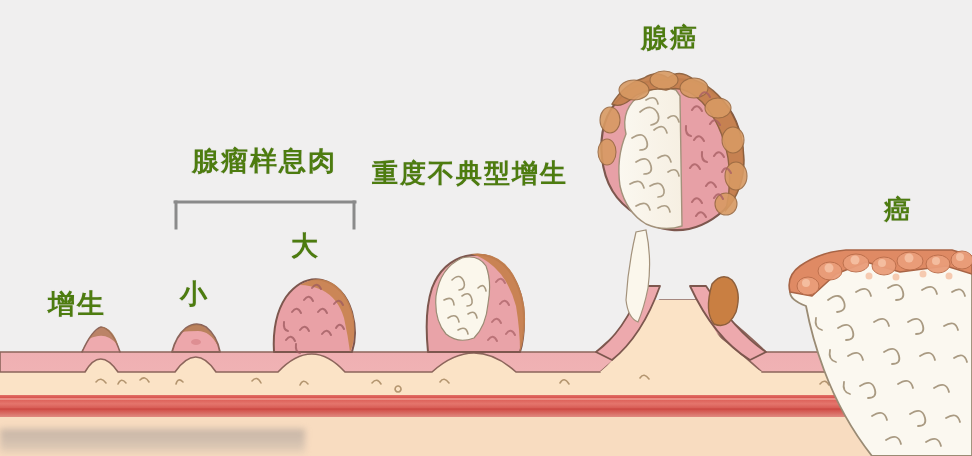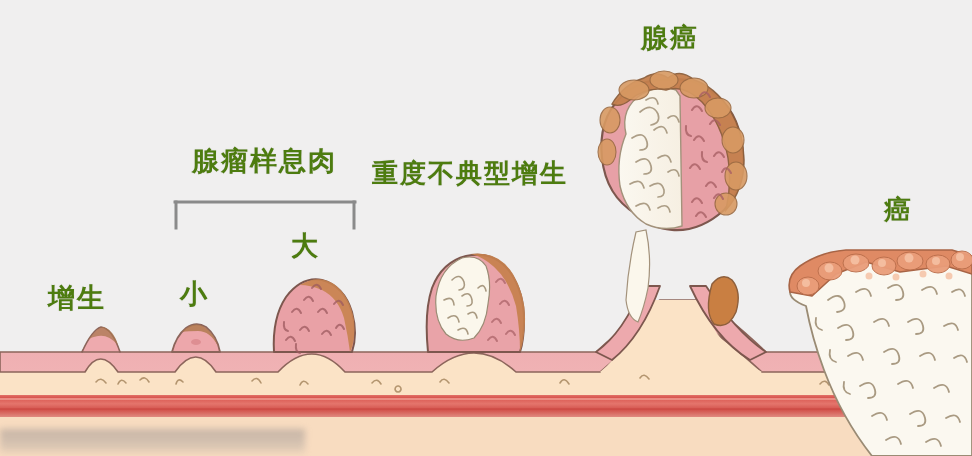--- a/index.html
+++ b/index.html
@@ -26,21 +26,21 @@
   }
   .label {
     position: absolute;
     color: #4d7c0f;
     font-family: Liberation Sans, sans-serif;
     font-weight: 700;
     letter-spacing: 2px;
     white-space: nowrap;
     text-shadow: 0 0 1px rgba(120,120,120,0.35);
   }
-  .lbl-hyperplasia { left: 48px;  top: 280px; font-size: 27px; }
+  .lbl-hyperplasia { left: 48px;  top: 286px; font-size: 27px; }
   .lbl-small       { left: 180px; top: 276px; font-size: 27px; }
   .lbl-large       { left: 291px; top: 228px; font-size: 27px; }
   .lbl-adenomatous { left: 192px; top: 143px; font-size: 27px; }
   .lbl-severe      { left: 372px; top: 143px; font-size: 26px; line-height: 36px; margin-top: 12px; }
   .lbl-adenoca     { left: 641px; top: 20px;  font-size: 27px; }
   .lbl-cancer      { left: 884px; top: 192px; font-size: 27px; }
   .watermark-strip {
     position: absolute;
     left: 0;
     bottom: 0;

